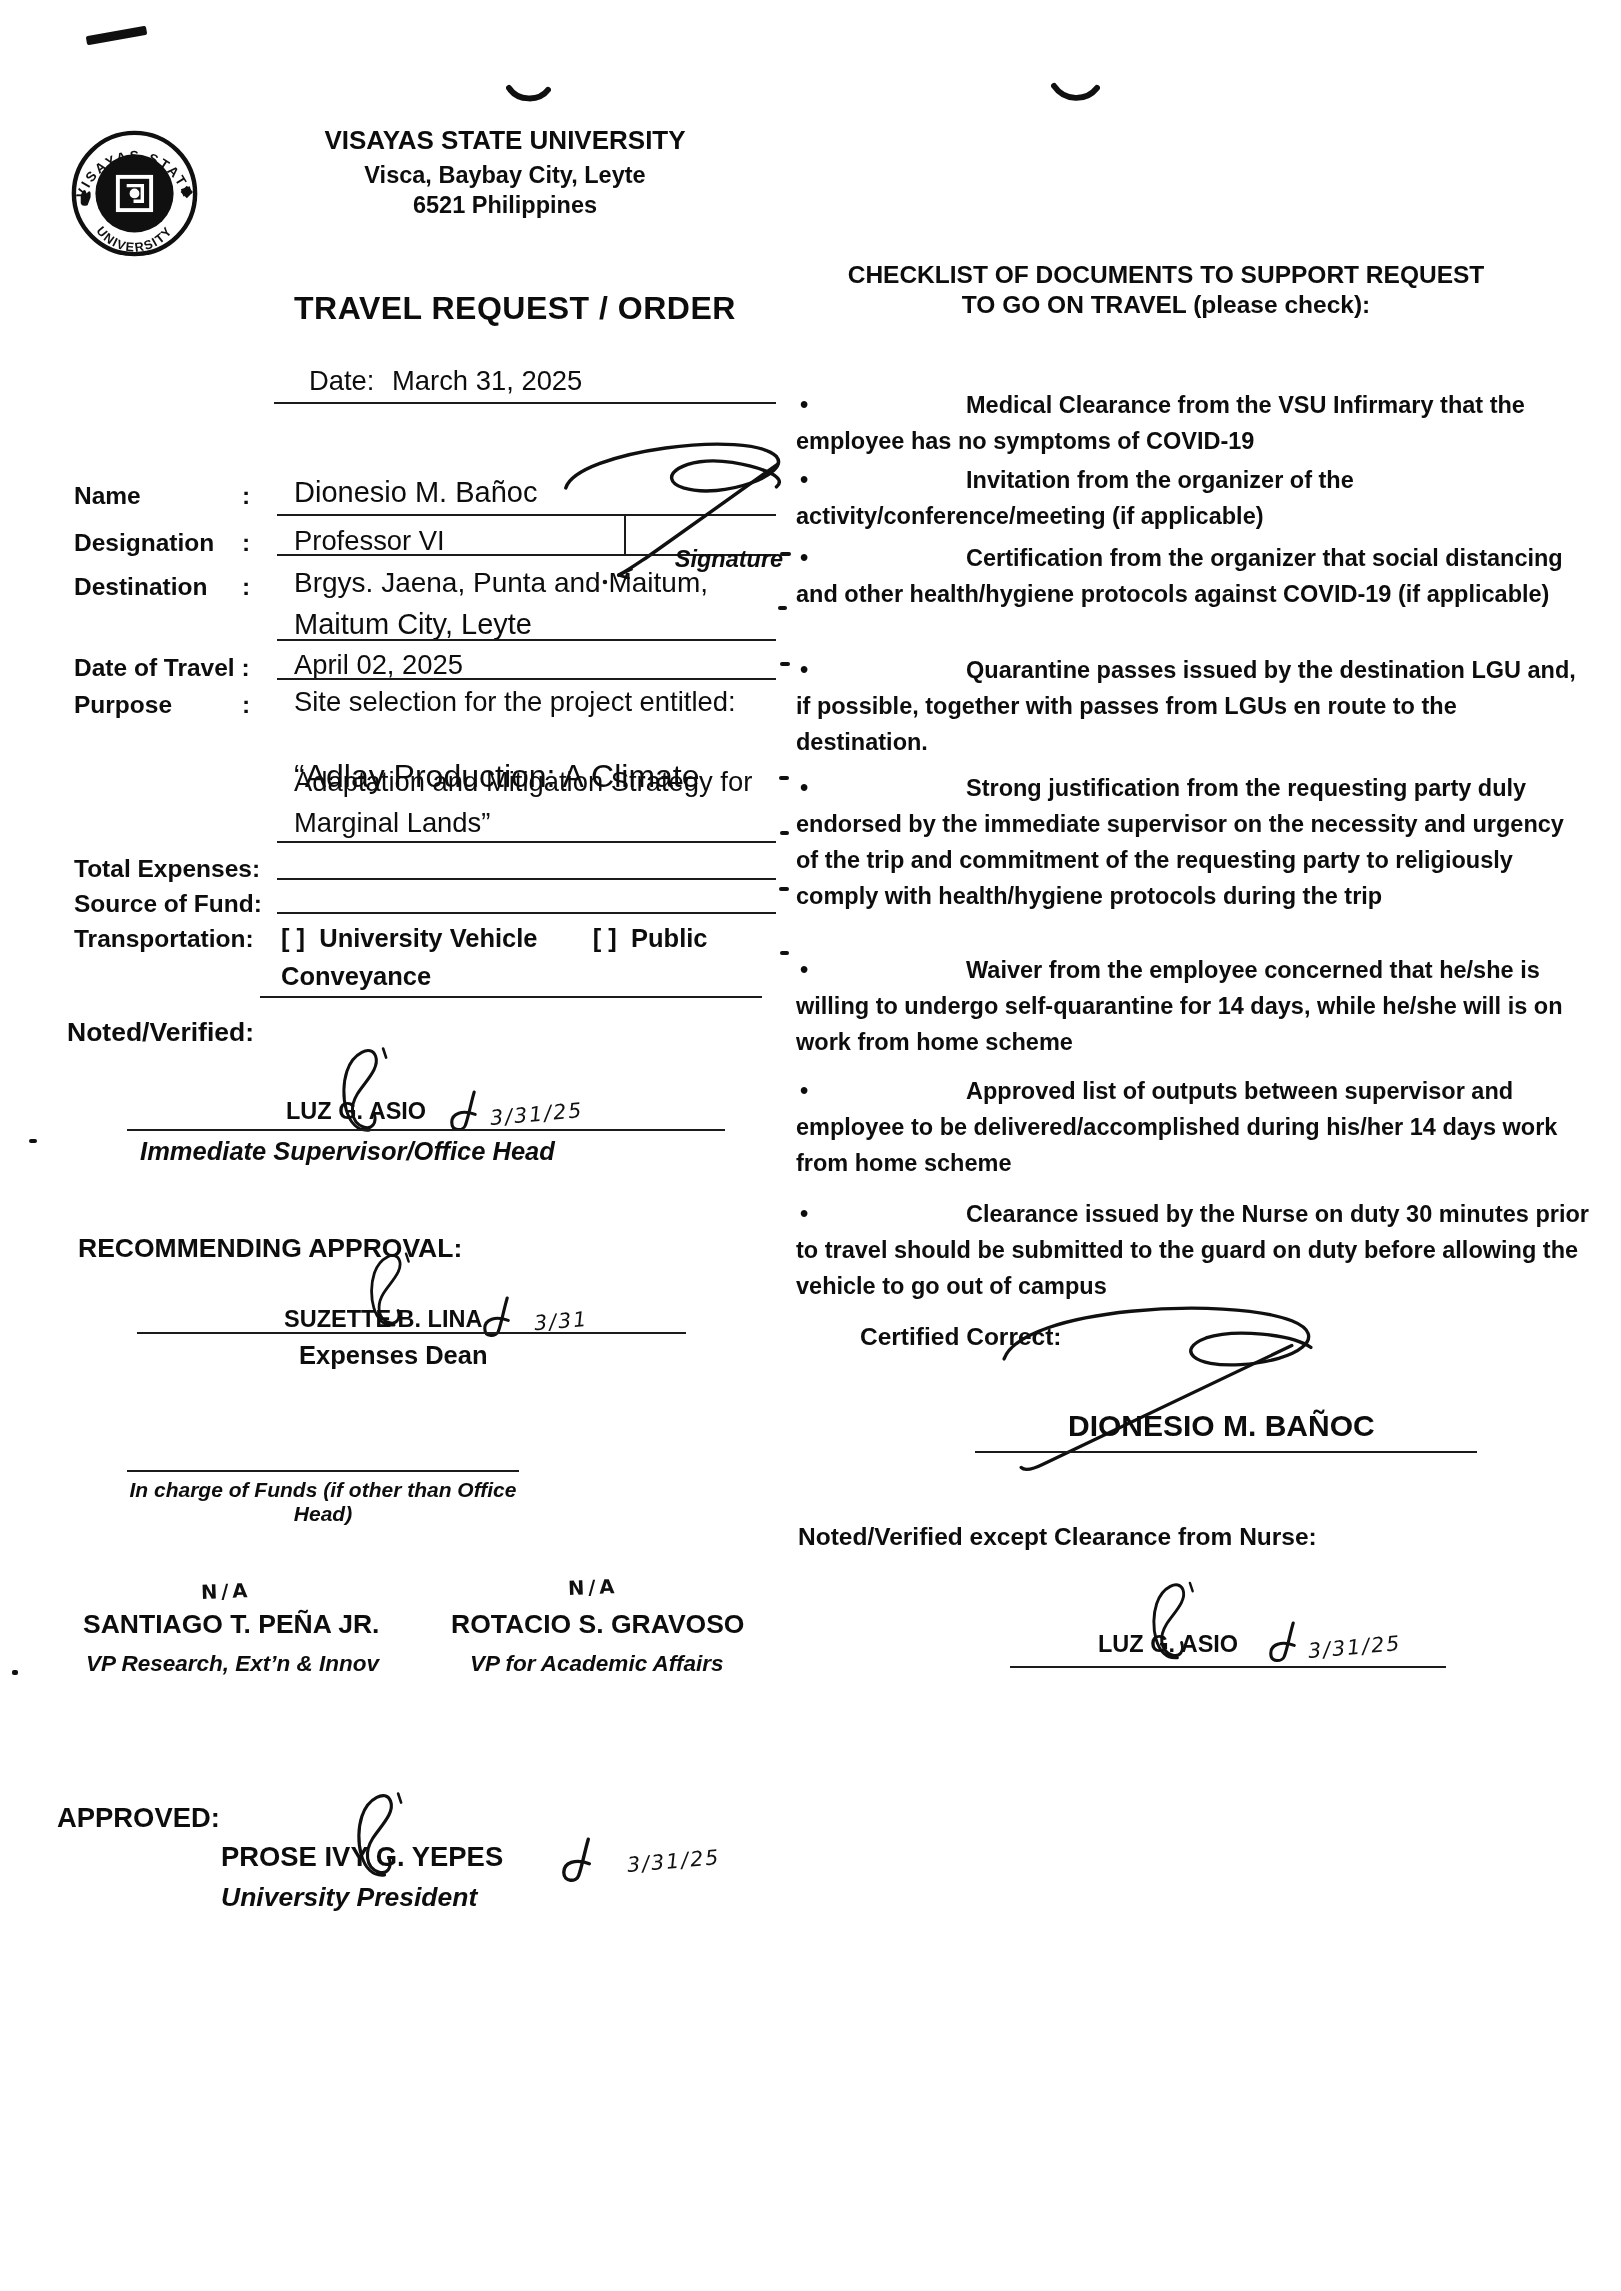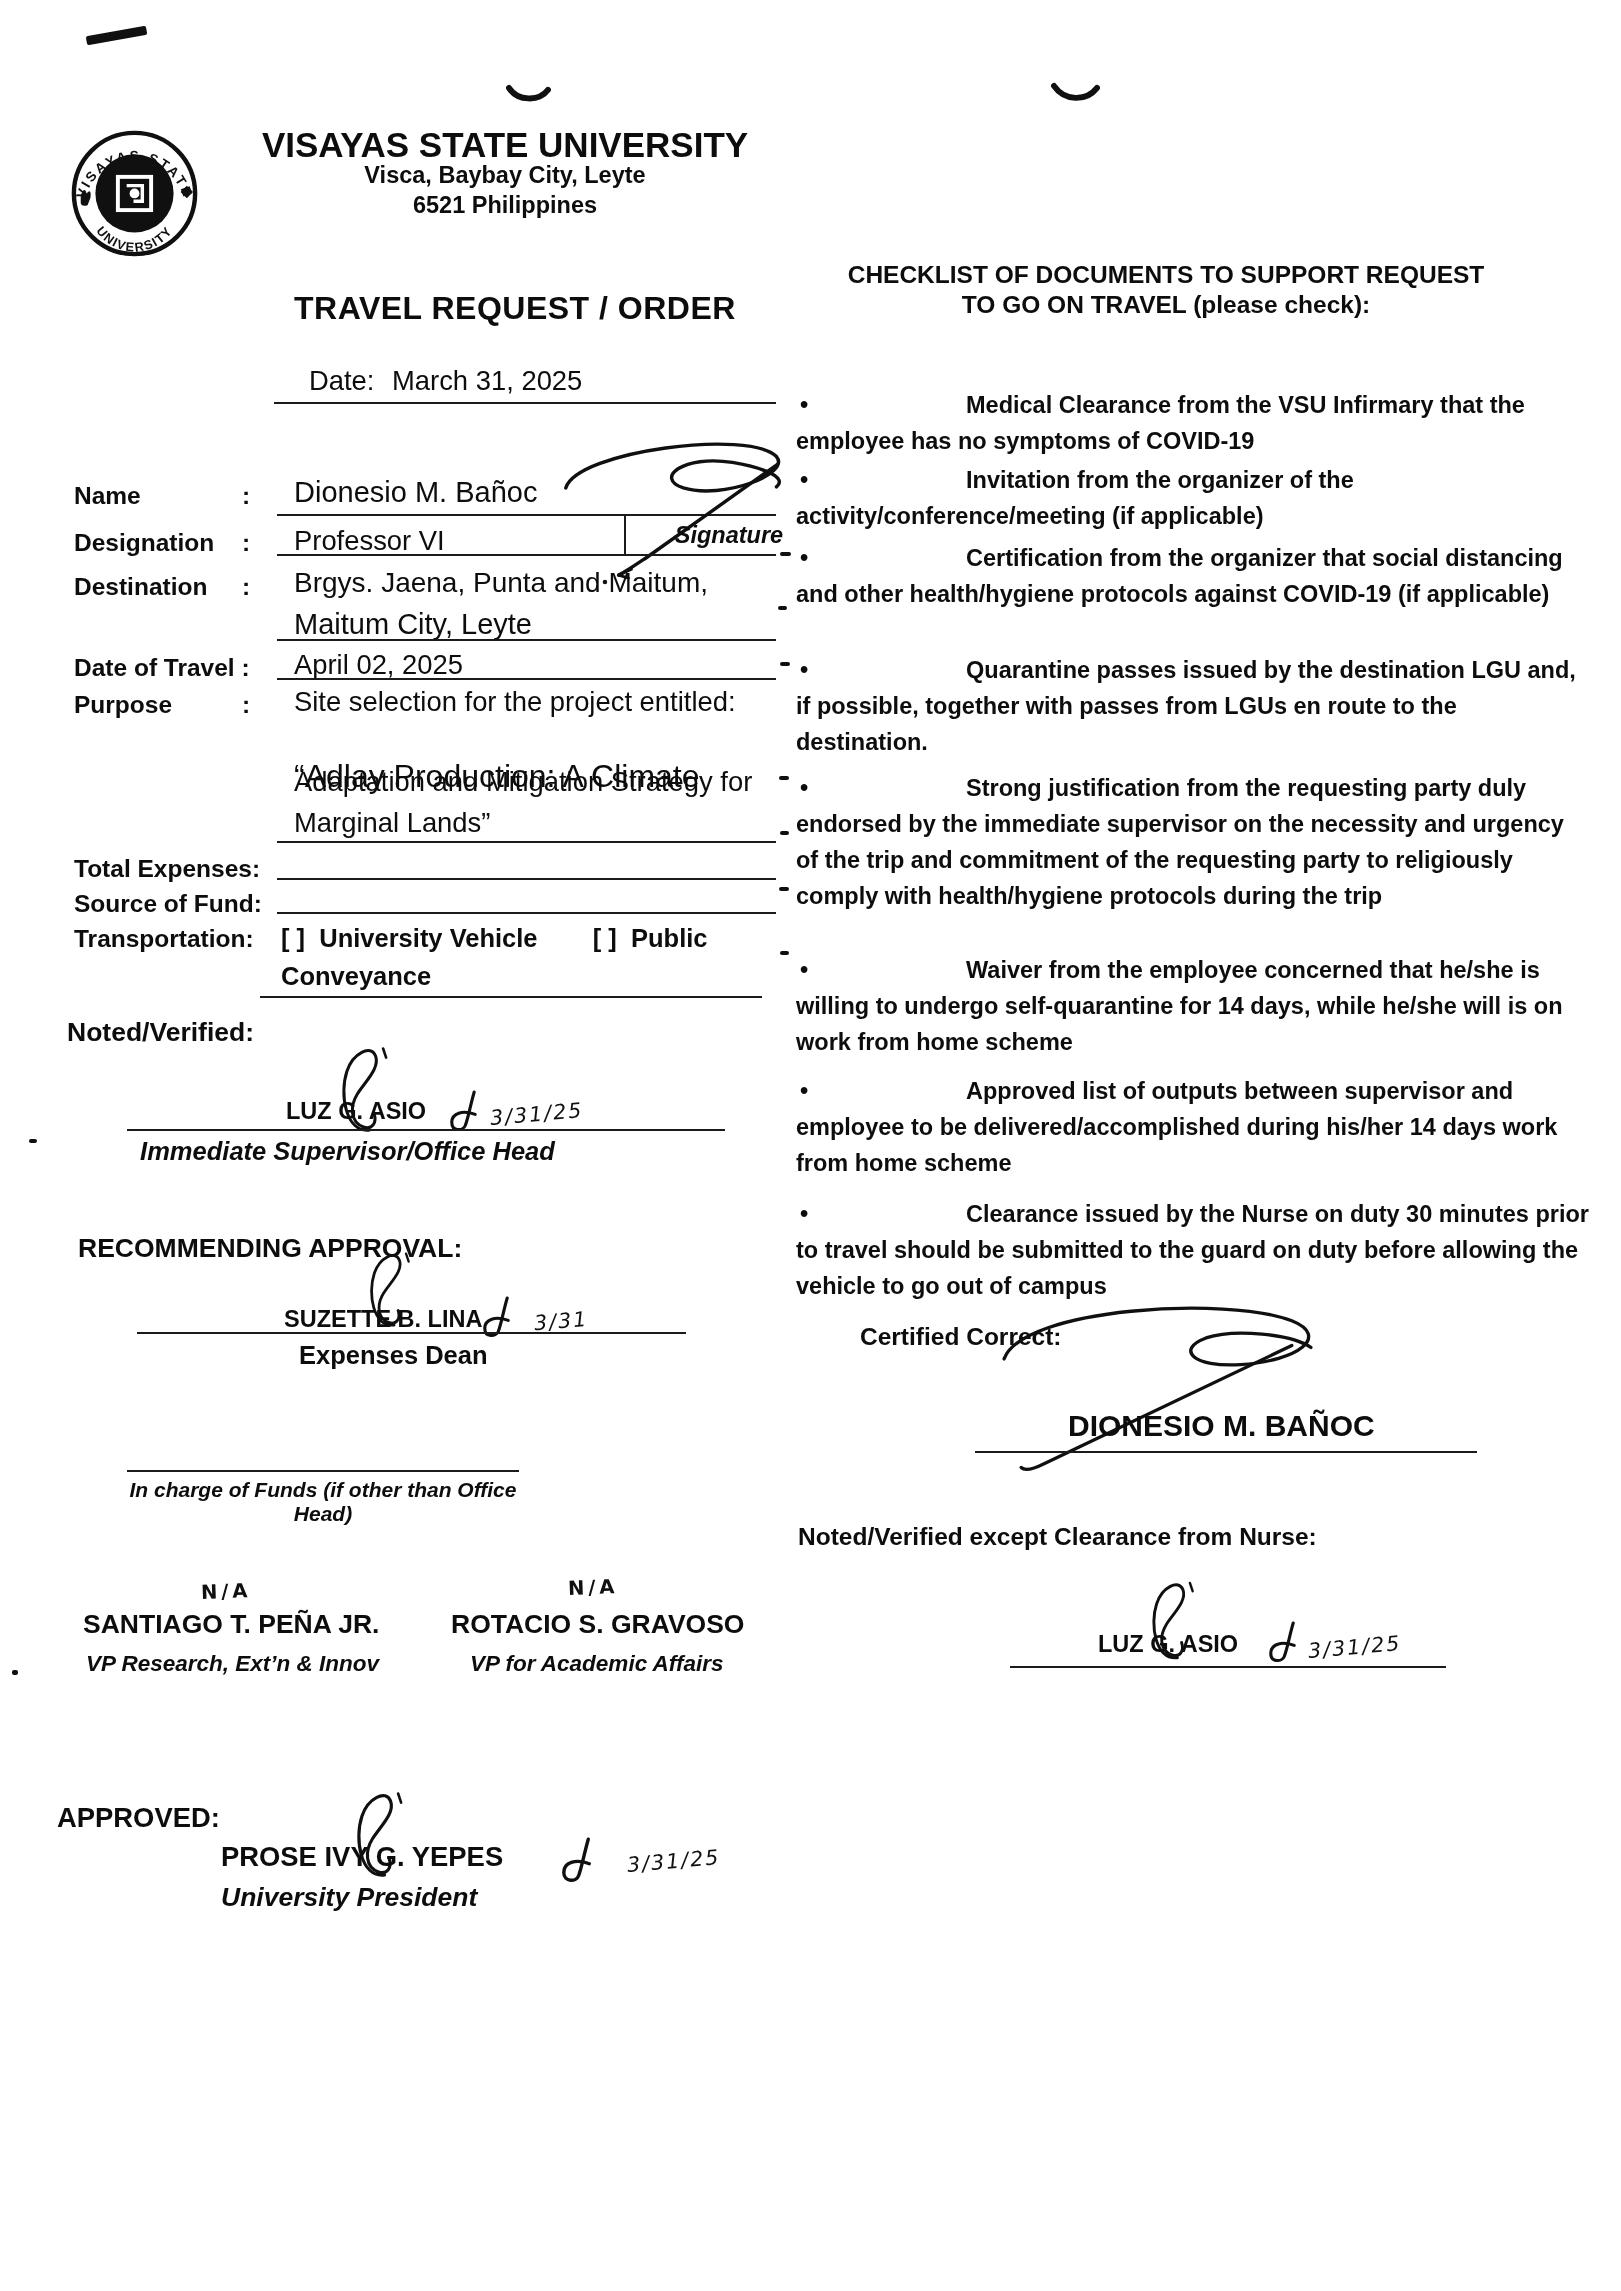--- a/index.html
+++ b/index.html
@@ -68,21 +68,21 @@
     <text font-family="Liberation Sans, sans-serif" font-size="14" font-weight="bold" fill="#101010" letter-spacing="2.5">
       <textPath href="#sealTop" startOffset="50%" text-anchor="middle">VISAYAS STATE</textPath>
     </text>
     <text font-family="Liberation Sans, sans-serif" font-size="13" font-weight="bold" fill="#101010" letter-spacing="1.5">
       <textPath href="#sealBot" startOffset="50%" text-anchor="middle">UNIVERSITY</textPath>
     </text>
     <rect x="116" y="62" width="9" height="9" fill="#101010" transform="rotate(45 120.5 66.5)"></rect>
     <path d="M12,70 q4,-10 6,-2 q5,-6 4,4 l-3,8 q-6,2 -7,-2 z" fill="#101010"></path>
   </svg>
 
-  <div class="abs ctr b" style="left:250px;top:125px;width:510px;font-size:35px;">VISAYAS STATE UNIVERSITY</div>
+  <div class="abs ctr b" style="left:250px;top:125px;width:510px;font-size:26px;">VISAYAS STATE UNIVERSITY</div>
   <div class="abs ctr b" style="left:250px;top:162px;width:510px;font-size:23.5px;">Visca, Baybay City, Leyte</div>
   <div class="abs ctr b" style="left:250px;top:192px;width:510px;font-size:23.5px;">6521 Philippines</div>
 
   <div class="abs b" style="left:294px;top:290px;font-size:32px;letter-spacing:0.5px;">TRAVEL REQUEST / ORDER</div>
   <div class="abs" style="left:309px;top:365px;font-size:27.4px;">Date:</div>
   <div class="abs" style="left:392px;top:365px;font-size:27.4px;">March 31, 2025</div>
   <div class="rule" style="left:274px;top:402px;width:502px;"></div>
 
   <div class="abs lbl" style="left:74px;top:482px;">Name</div>
   <div class="abs lbl" style="left:242px;top:482px;">:</div>
@@ -94,21 +94,21 @@
     <path d="M228,38 L96,132 C84,140 74,147 66,151" fill="none" stroke="#101010" stroke-width="3.5" stroke-linecap="round"></path>
     <path d="M66,151 l13,-6 m-13,6 l10,3" fill="none" stroke="#101010" stroke-width="3" stroke-linecap="round"></path>
     <circle cx="52" cy="158" r="2.3" fill="#101010"></circle>
   </svg>
 
   <div class="abs lbl" style="left:74px;top:529px;">Designation</div>
   <div class="abs lbl" style="left:242px;top:529px;">:</div>
   <div class="abs val" style="left:294px;top:525px;font-size:27.4px;">Professor VI</div>
   <div class="rule" style="left:277px;top:554px;width:499px;"></div>
   <div class="vline" style="left:624px;top:514px;height:40px;"></div>
-  <div class="abs ctr role" style="left:624px;top:522px;width:152px;font-size:23.5px;padding-left:29px;">Signature</div>
+  <div class="abs ctr role" style="left:624px;top:546px;width:152px;font-size:23.5px;padding-left:29px;">Signature</div>
 
   <div class="abs lbl" style="left:74px;top:573px;">Destination</div>
   <div class="abs lbl" style="left:242px;top:573px;">:</div>
   <div class="abs val" style="left:294px;top:567px;font-size:28px;">Brgys. Jaena, Punta and Maitum,</div>
   <div class="abs val" style="left:294px;top:608px;font-size:29px;">Maitum City, Leyte</div>
   <div class="rule" style="left:277px;top:639px;width:499px;"></div>
 
   <div class="abs lbl" style="left:74px;top:654px;">Date of Travel :</div>
   <div class="abs val" style="left:294px;top:649px;font-size:27.4px;">April 02, 2025</div>
   <div class="rule" style="left:277px;top:678px;width:499px;"></div>

